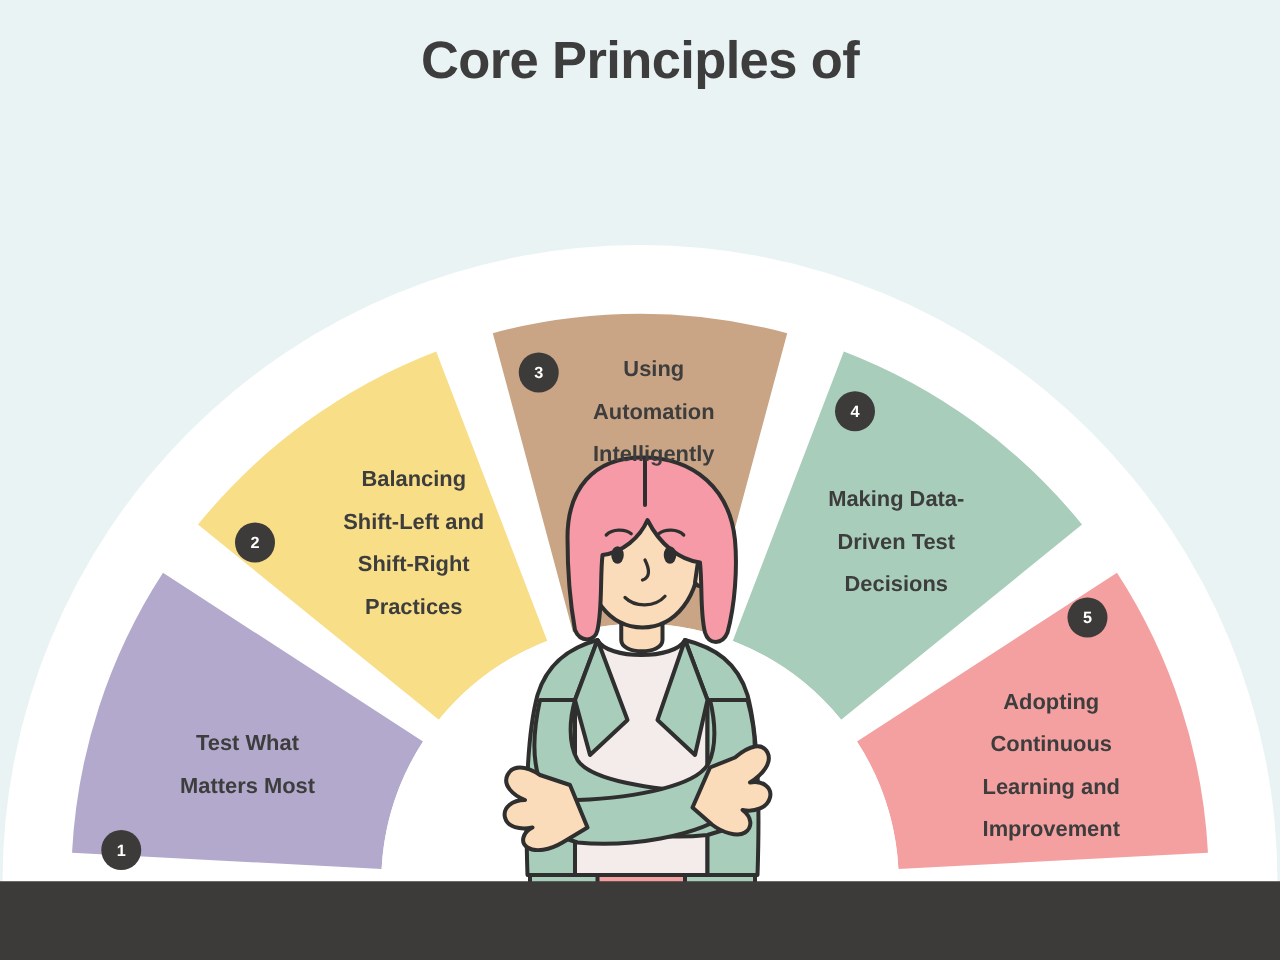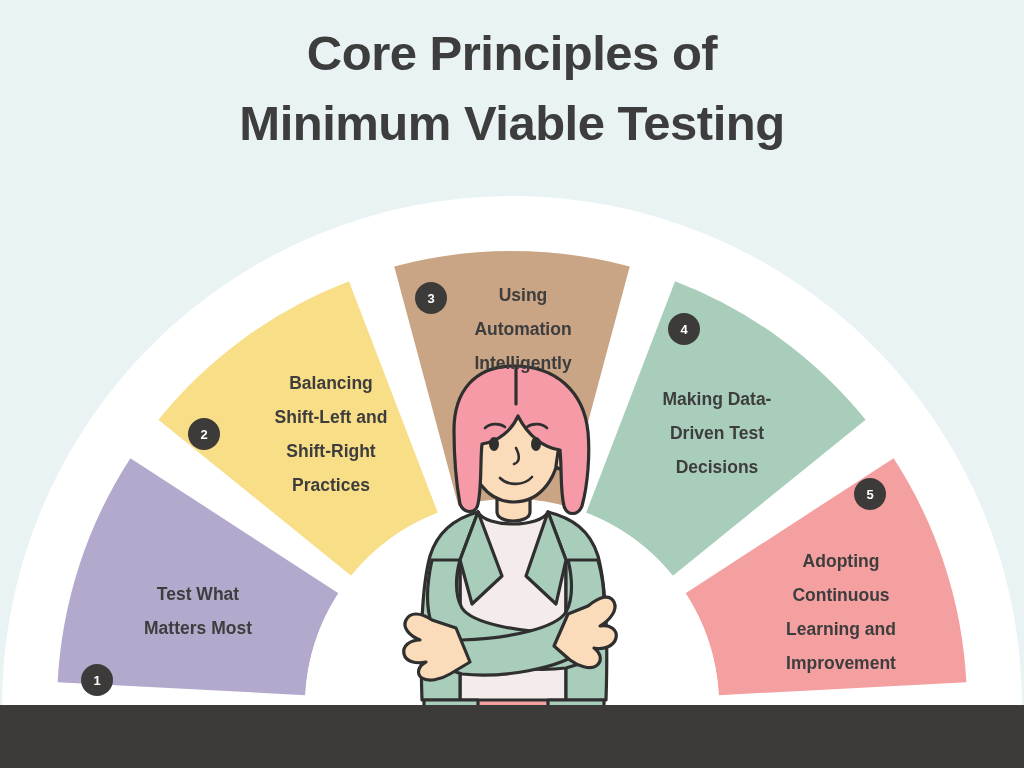--- a/index.html
+++ b/index.html
@@ -8,21 +8,21 @@
     font-family:"Liberation Sans",sans-serif;
     background:#eaf3f4;
     position:relative;
   }
   #stage{position:absolute;inset:0;width:1024px;height:768px;}
   #title{
     position:absolute;left:0;right:0;top:18px;
     text-align:center;
     color:#3d3d3d;
     font-weight:bold;
-    font-size:49px;
+    font-size:42px;
     line-height:1.43;
     letter-spacing:-0.5px;
   }
   #title .l{display:block;}
   svg{position:absolute;left:0;top:0;}
   .seglabel{
     font-family:"Liberation Sans",sans-serif;
     font-weight:bold;
     font-size:17.5px;
     fill:#3d3d3d;
@@ -38,21 +38,20 @@
     background:#3d3b3a;
   }
 </style>
 </head>
 <body>
 
 <div id="stage">
 
   <div id="title">
     <span class="l">Core Principles of</span>
-    <span class="l">Minimum Viable Testing</span>
   </div>
 
   <svg id="wheel-svg" width="1024" height="768" viewBox="0 0 1024 768">
     <g id="wheel-backdrop-g">
         <path d="M2 706.0000000000001 A510 510 0 0 1 1022 705.9999999999999 L664 706 A152 152 0 0 0 360 706 Z" fill="#ffffff"></path>
       </g>
     <g id="segments-g">
         <path d="M57.62356168666889 682.1871399094607 A455 455 0 0 1 130.40489158483206 458.1892390681627 L338.3951924352972 593.2597197518894 A207 207 0 0 0 305.28368630580326 695.1664570577107 Z" fill="#b3a9cc"></path>
         <path d="M158.3985875370783 419.65922207232387 A455 455 0 0 1 348.94258295688815 281.22090594377323 L437.81783444412275 512.7488517150792 A207 207 0 0 0 351.13078597840706 575.7306790526836 Z" fill="#f7de87"></path>
         <path d="M394.2373344783531 266.5037490384739 A455 455 0 0 1 629.7626655216471 266.503749038474 L565.5755423362218 506.0533539581629 A207 207 0 0 0 458.42445766377824 506.05335395816286 Z" fill="#c9a585"></path>

